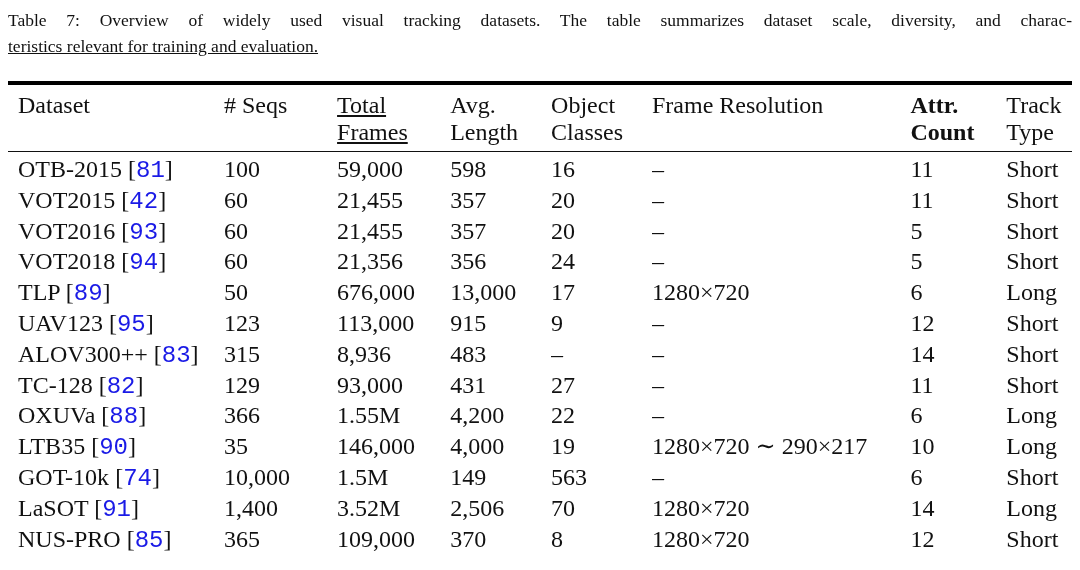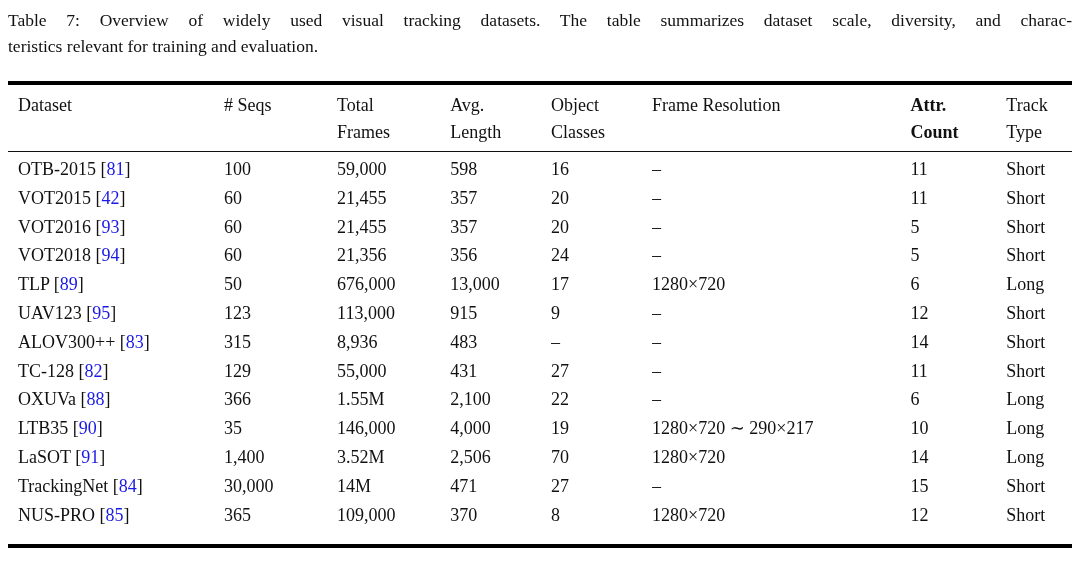--- a/index.html
+++ b/index.html
@@ -10,54 +10,54 @@
     background: #ffffff;
     color: var(--text-color);
     font-family: "Liberation Serif", "DejaVu Serif", serif;
     overflow: hidden;
   }
   .page { padding: 7px 8px 0 8px; width: 1080px; border-radius: 21px; }
 
   
   .caption { font-size: 17.5px; line-height: 26px; }
   .caption-line-1 { text-align: justify; text-align-last: justify; }
-  .caption-line-2 { text-align: left; }
+  .caption-line-2 { text-align: left; text-decoration: underline; }
 
   
   .rule-heavy {
     height: 2px;
     border-top: 2px solid #000;
     border-bottom: 2px solid #000;
     margin: 0;
   }
   .rule-top { margin-top: 22px; }
 
   table.datasets {
     border-collapse: collapse;
     table-layout: fixed;
     width: 1064px;
-    font-size: 18px;
+    font-size: 24px;
   }
   th, td {
     text-align: left;
     font-weight: normal;
     vertical-align: top;
     padding: 0;
     white-space: nowrap;
     overflow: hidden;
   }
   thead th { padding-top: 7px; padding-bottom: 5px; }
   thead th div { line-height: 27px; }
   thead tr { border-bottom: 1.5px solid #111; }
   tbody td { line-height: 28.8px; }
   tbody tr:first-child td { padding-top: 3px; }
   tbody tr:last-child td { padding-bottom: 15px; }
   th:first-child, td:first-child { padding-left: 10px; }
 
-  .cite { color: var(--cite-color); cursor: pointer; }
+  .cite { color: var(--cite-color); cursor: pointer; font-family: Liberation Mono, monospace; }
 </style>
 </head>
 <body>
 
 <div class="page">
 
   <div class="caption">
     <div class="caption-line-1">Table 7: Overview of widely used visual tracking datasets. The table summarizes dataset scale, diversity, and charac-</div>
     <div class="caption-line-2">teristics relevant for training and evaluation.</div>
   </div>
@@ -66,21 +66,21 @@
 
   <table class="datasets">
     <thead>
       <tr id="header-row">
           <th style="width: 214px;">
             <div>Dataset</div>
           </th>
           <th style="width: 112px;">
             <div># Seqs</div>
           </th>
-          <th style="width: 112px;">
+          <th style="width: 112px; text-decoration: underline;">
             <div>Total</div>
             <div>Frames</div>
           </th>
           <th style="width: 100px;">
             <div>Avg.</div>
             <div>Length</div>
           </th>
           <th style="width: 100px;">
             <div>Object</div>
             <div>Classes</div>
@@ -165,68 +165,68 @@
           <td>8,936</td>
           <td>483</td>
           <td>–</td>
           <td>–</td>
           <td>14</td>
           <td>Short</td>
         </tr>
         <tr>
           <td><span>TC-128</span><span> [</span><span class="cite">82</span><span>]</span></td>
           <td>129</td>
-          <td>55,000</td>
+          <td>93,000</td>
           <td>431</td>
           <td>27</td>
           <td>–</td>
           <td>11</td>
           <td>Short</td>
         </tr>
         <tr>
           <td><span>OXUVa</span><span> [</span><span class="cite">88</span><span>]</span></td>
           <td>366</td>
           <td>1.55M</td>
-          <td>2,100</td>
+          <td>4,200</td>
           <td>22</td>
           <td>–</td>
           <td>6</td>
           <td>Long</td>
         </tr>
         <tr>
           <td><span>LTB35</span><span> [</span><span class="cite">90</span><span>]</span></td>
           <td>35</td>
           <td>146,000</td>
           <td>4,000</td>
           <td>19</td>
           <td>1280×720 ∼ 290×217</td>
           <td>10</td>
           <td>Long</td>
         </tr>
         <tr>
+          <td><span>GOT-10k</span><span> [</span><span class="cite">74</span><span>]</span></td>
+          <td>10,000</td>
+          <td>1.5M</td>
+          <td>149</td>
+          <td>563</td>
+          <td>–</td>
+          <td>6</td>
+          <td>Short</td>
+        </tr>
+        <tr>
           <td><span>LaSOT</span><span> [</span><span class="cite">91</span><span>]</span></td>
           <td>1,400</td>
           <td>3.52M</td>
           <td>2,506</td>
           <td>70</td>
           <td>1280×720</td>
           <td>14</td>
           <td>Long</td>
         </tr>
         <tr>
-          <td><span>TrackingNet</span><span> [</span><span class="cite">84</span><span>]</span></td>
-          <td>30,000</td>
-          <td>14M</td>
-          <td>471</td>
-          <td>27</td>
-          <td>–</td>
-          <td>15</td>
-          <td>Short</td>
-        </tr>
-        <tr>
           <td><span>NUS-PRO</span><span> [</span><span class="cite">85</span><span>]</span></td>
           <td>365</td>
           <td>109,000</td>
           <td>370</td>
           <td>8</td>
           <td>1280×720</td>
           <td>12</td>
           <td>Short</td>
         </tr>
       </tbody>

